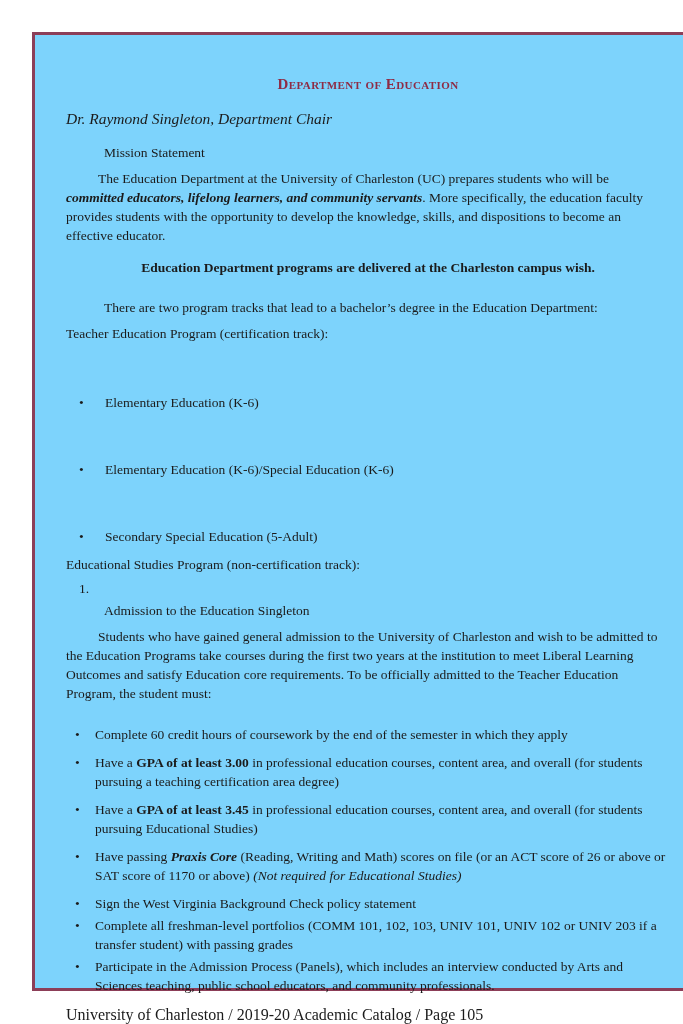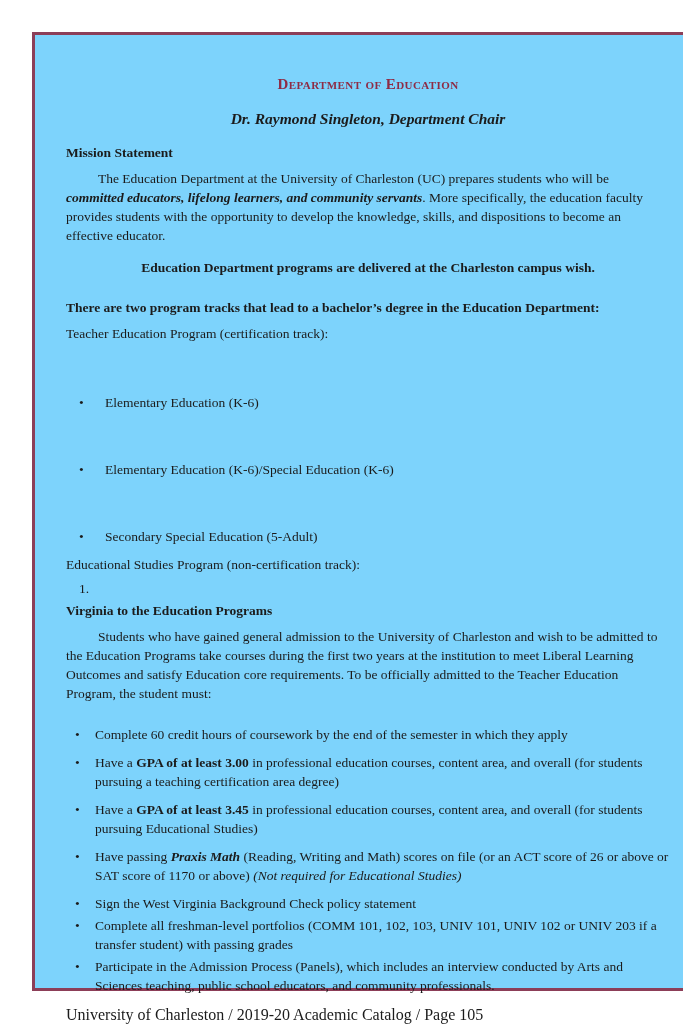--- a/index.html
+++ b/index.html
@@ -30,31 +30,31 @@
     text-align:center;
     color:var(--accent);
     font-weight:bold;
     font-variant:small-caps;
     font-size:15px;
     letter-spacing:0.4px;
     line-height:18px;
     margin-bottom:17px;
   }
   .chair{
-    text-align:center;
-    font-weight:bold;
+    font-weight:normal;
     font-style:italic;
     font-size:15.5px;
     line-height:18px;
     margin-bottom:15px;
   }
   .h-bold{
-    font-weight:bold;
+    font-weight:normal;
     font-size:13.5px;
     line-height:19px;
+    margin-left:38px;
   }
   .h-bold.mb{margin-bottom:7px;}
   p.body-para{
     font-size:13.5px;
     line-height:19px;
     text-indent:32px;
     margin-bottom:13px;
   }
   .notice{
     text-align:center;
@@ -137,29 +137,29 @@
     <div class="li">Elementary Education (K-6)</div>
     <div class="li">Elementary Education (K-6)/Special Education (K-6)</div>
     <div class="li">Secondary Special Education (5-Adult)</div>
   </div>
 
   <div class="plain-line">Educational Studies Program (non-certification track):</div>
   <div class="list numbered gap-before-admission">
     <div class="li"><span class="marker">1.</span></div>
   </div>
 
-  <div class="h-bold mb">Virginia to the Education Programs</div>
+  <div class="h-bold mb">Admission to the Education Singleton</div>
 
   <p class="body-para">Students who have gained general admission to the University of Charleston and wish to be admitted to the Education Programs take courses during the first two years at the institution to meet Liberal Learning Outcomes and satisfy Education core requirements. To be officially admitted to the Teacher Education Program, the student must:</p>
 
   <div class="list req">
     <div class="li sp"><span>Complete 60 credit hours of coursework by the end of the semester in which they apply</span></div>
     <div class="li sp"><span>Have a </span><span class="b">GPA of at least 3.00</span><span> in professional education courses, content area, and overall (for students pursuing a teaching certification area degree)</span></div>
     <div class="li sp"><span>Have a </span><span class="b">GPA of at least 3.45</span><span> in professional education courses, content area, and overall (for students pursuing Educational Studies)</span></div>
-    <div class="li sp"><span>Have passing </span><span class="bi">Praxis Math</span><span> (Reading, Writing and Math) scores on file (or an ACT score of 26 or above or SAT score of 1170 or above) </span><span class="i">(Not required for Educational Studies)</span></div>
+    <div class="li sp"><span>Have passing </span><span class="bi">Praxis Core</span><span> (Reading, Writing and Math) scores on file (or an ACT score of 26 or above or SAT score of 1170 or above) </span><span class="i">(Not required for Educational Studies)</span></div>
     <div class="li tight"><span>Sign the West Virginia Background Check policy statement</span></div>
     <div class="li tight"><span>Complete all freshman-level portfolios (COMM 101, 102, 103, UNIV 101, UNIV 102 or UNIV 203 if a transfer student) with passing grades</span></div>
     <div class="li tight"><span>Participate in the Admission Process (Panels), which includes an interview conducted by Arts and Sciences teaching, public school educators, and community professionals.</span></div>
   </div>
 
   <div class="footer">
     <div>University of Charleston / 2019-20 Academic Catalog / Page 105</div>
     <a href="#">Return to the Table of Contents</a>
   </div>
 

